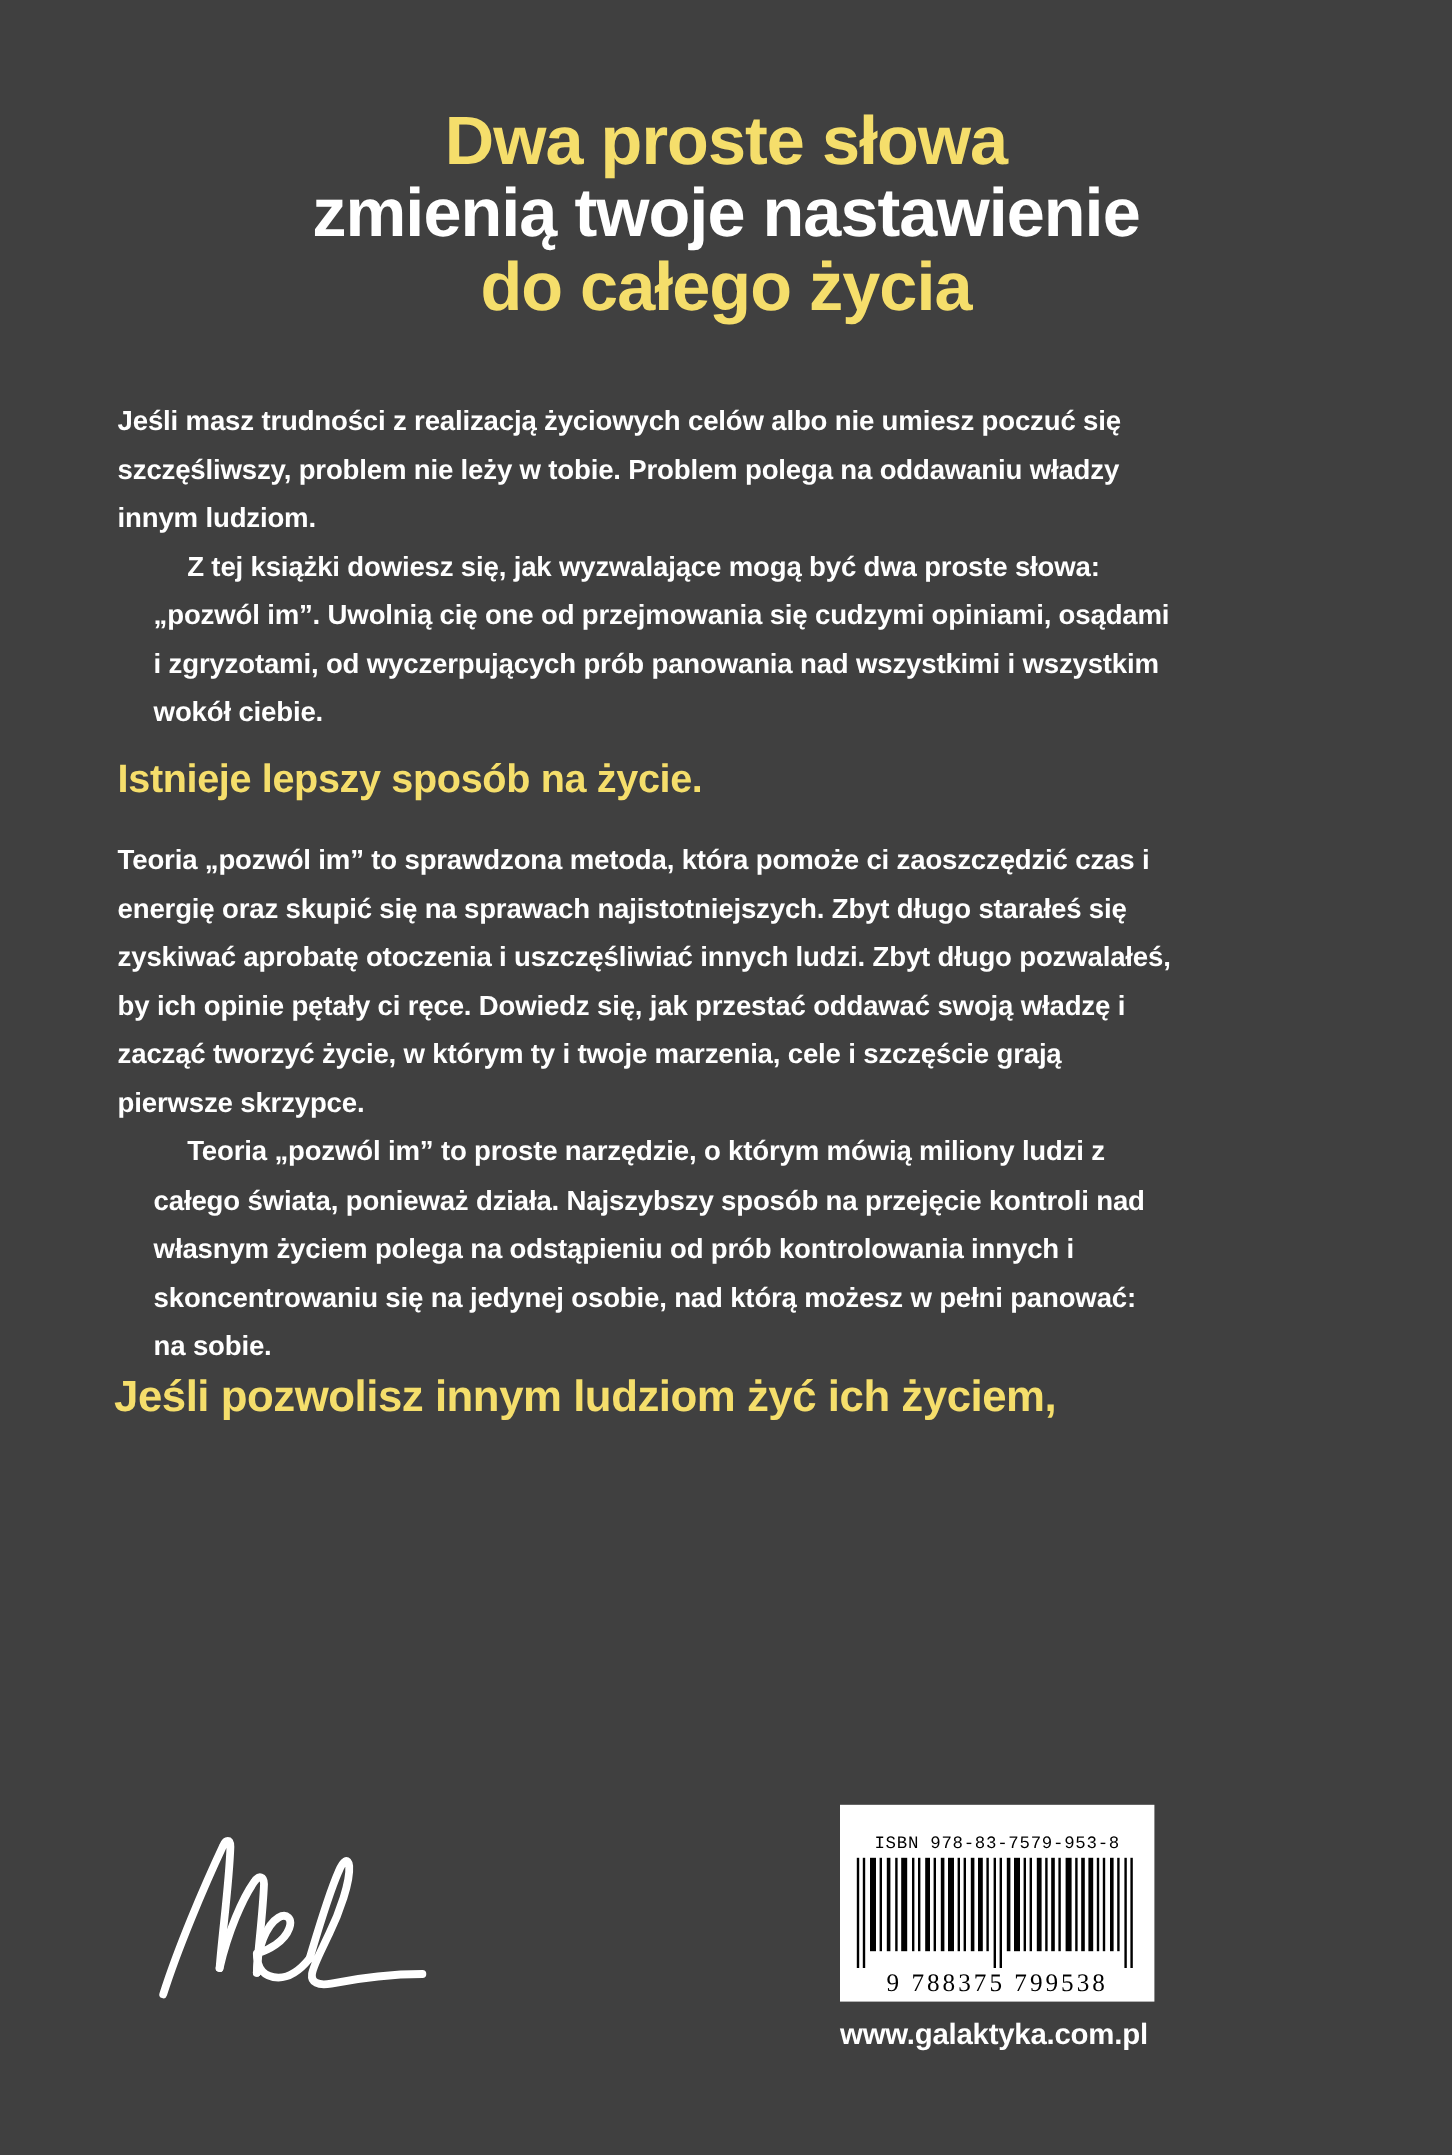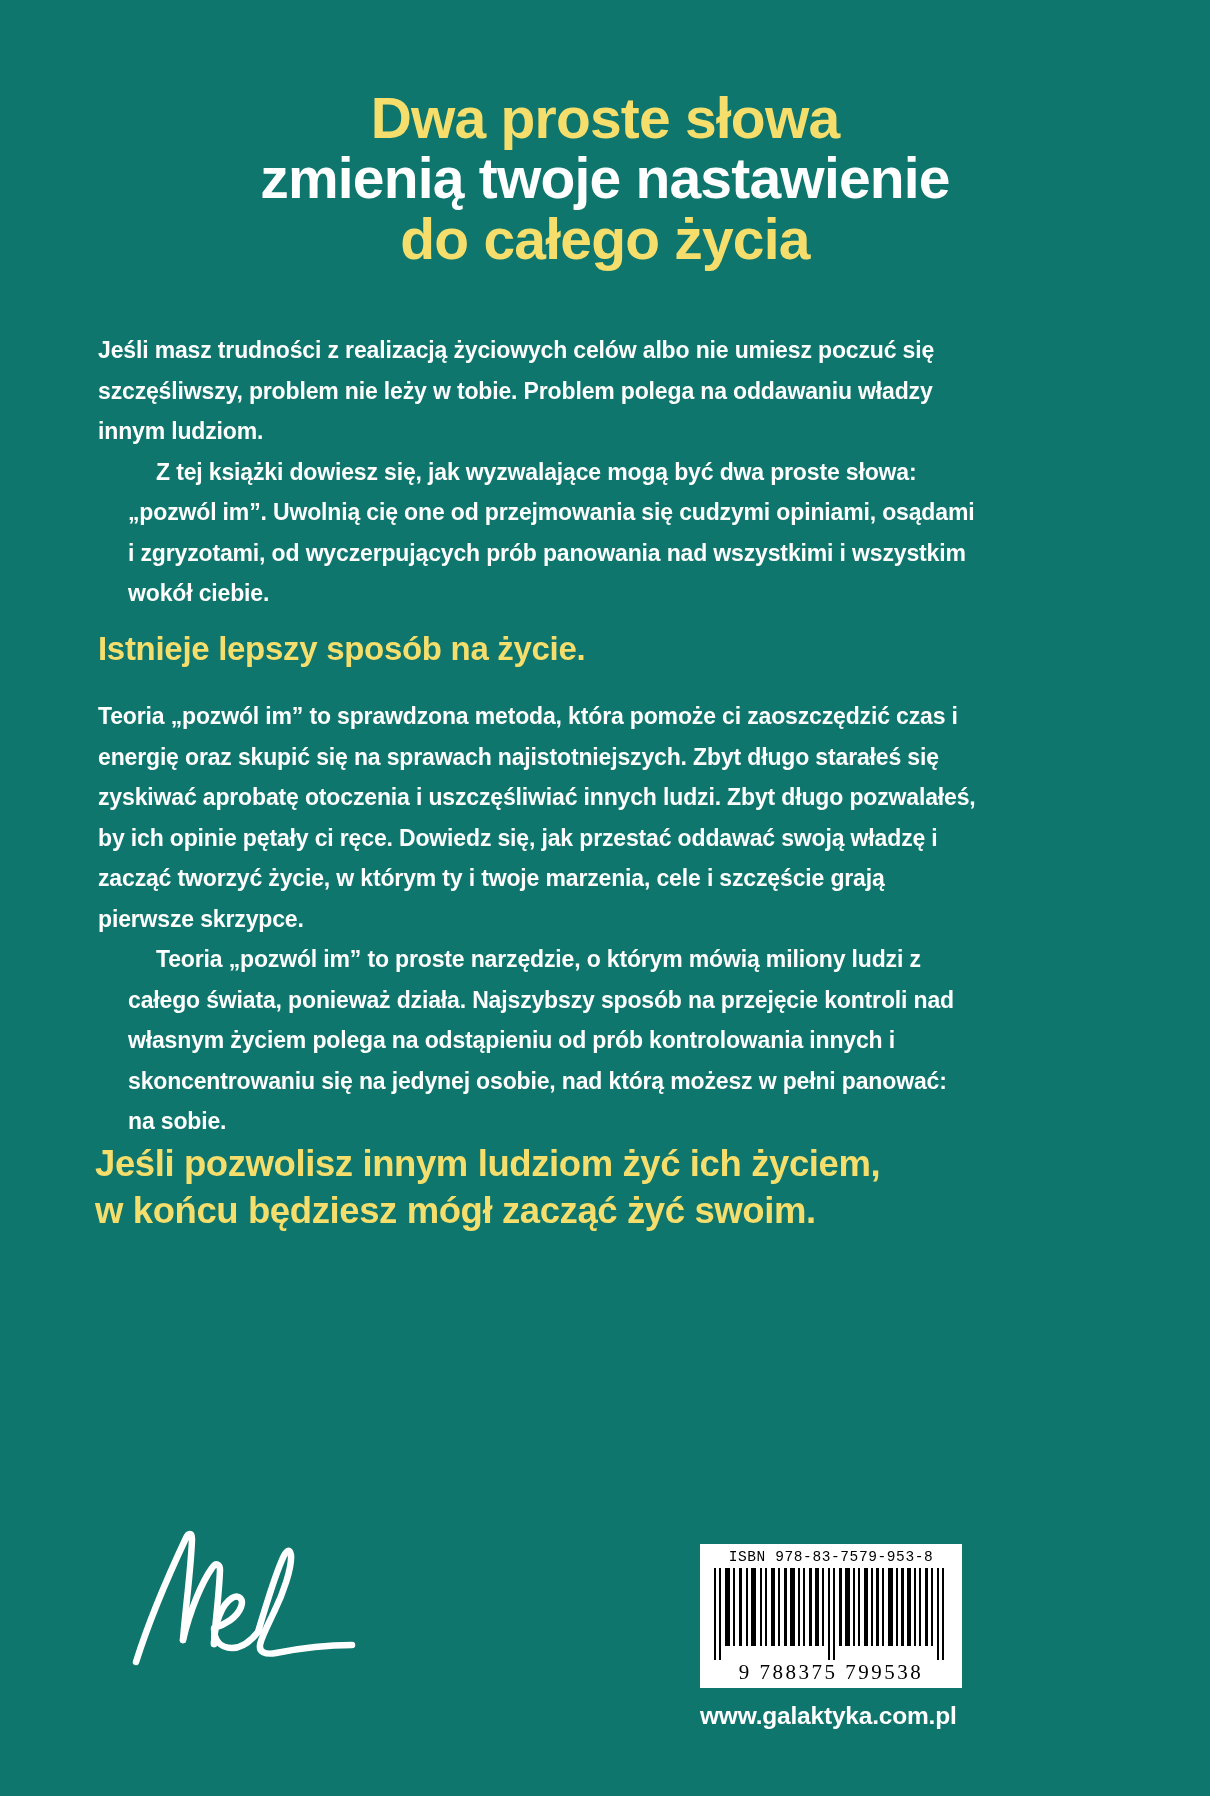--- a/index.html
+++ b/index.html
@@ -11,21 +11,21 @@
     height: 1796px;
     background: #ffffff;
     font-family: "Liberation Sans", sans-serif;
     overflow: hidden;
   }
 
   #cover {
     position: relative;
     width: 1210px;
     height: 1796px;
-    background: #0f766e;
+    background: #404040;
     box-sizing: border-box;
     overflow: hidden;
   }
 
   
   .headline {
     position: absolute;
     left: 0;
     top: 88px;
     width: 1210px;
@@ -103,24 +103,23 @@
 
   
   #barcode-block {
     position: absolute;
     left: 700px;
     top: 1504px;
     width: 262px;
   }
   #barcode-card {
     background: #FFFFFF;
-    padding: 4px 8px 4px 8px;
+    padding: 24px 8px 4px 8px;
     box-sizing: border-box;
     width: 262px;
-    margin-top: 40px;
   }
   #isbn-text {
     font-family: "Liberation Mono", "DejaVu Sans Mono", monospace;
     font-size: 14.5px;
     color: #000000;
     text-align: center;
     letter-spacing: 0.6px;
     line-height: 18px;
     white-space: nowrap;
   }
@@ -165,21 +164,20 @@
 
   <div class="sub-head" id="sub-head-better">Istnieje lepszy sposób na życie.</div>
 
   <div class="body-block" id="para-method">
     <p>Teoria „pozwól im” to sprawdzona metoda, która pomoże ci zaoszczędzić czas i energię oraz skupić się na sprawach najistotniejszych. Zbyt długo starałeś się zyskiwać aprobatę otoczenia i uszczęśliwiać innych ludzi. Zbyt długo pozwalałeś, by ich opinie pętały ci ręce. Dowiedz się, jak przestać oddawać swoją władzę i zacząć tworzyć życie, w którym ty i twoje marzenia, cele i szczęście grają pierwsze skrzypce.</p>
     <p class="indent">Teoria „pozwól im” to proste narzędzie, o którym mówią miliony ludzi z całego świata, ponieważ działa. Najszybszy sposób na przejęcie kontroli nad własnym życiem polega na odstąpieniu od prób kontrolowania innych i skoncentrowaniu się na jedynej osobie, nad którą możesz w pełni panować: na sobie.</p>
   </div>
 
   <div class="closing">
     <span>Jeśli pozwolisz innym ludziom żyć ich życiem,</span>
-    <span>w końcu będziesz mógł zacząć żyć swoim.</span>
   </div>
 
   <div id="signature" title="Mel">
     <svg viewBox="0 0 230 175" xmlns="http://www.w3.org/2000/svg" aria-hidden="true">
       <g fill="none" stroke="#FFFFFF" stroke-width="6.5" stroke-linecap="round" stroke-linejoin="round">
 
         <path d="M8 150 C20 112 42 60 58 26 C60 21 64 20 64 27 C63 58 57 100 55 128"></path>
         <path d="M55 128 C62 98 74 70 84 56 C88 50 92 52 92 58 C91 84 87 112 86 132"></path>
 
         <path d="M86 132 C86 112 94 92 104 86 C111 82 116 87 113 95 C109 106 96 113 86 116

